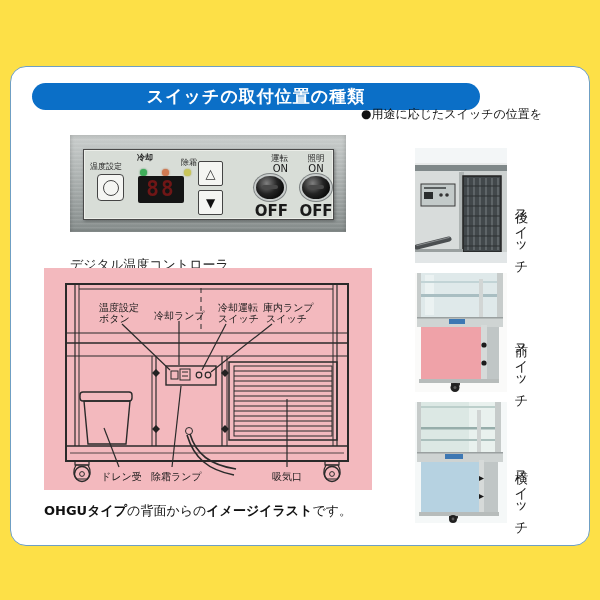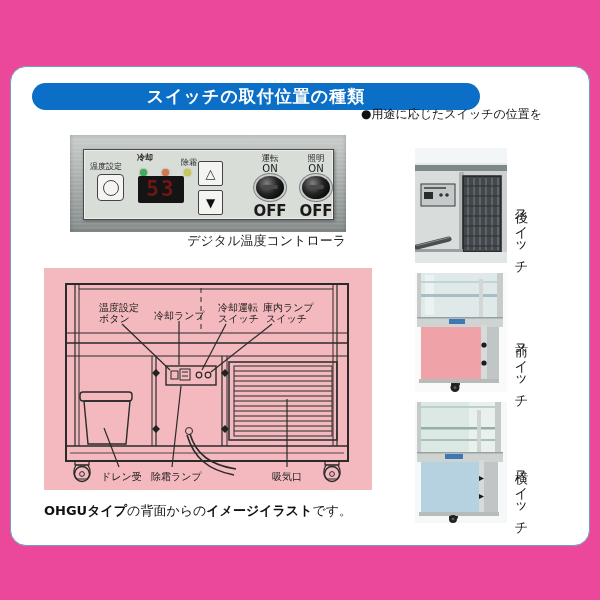--- a/index.html
+++ b/index.html
@@ -1,16 +1,16 @@
 <!DOCTYPE html>
 <html><head>
 <meta charset="utf-8">
 <style>
   html,body{margin:0;padding:0;background:#fff;}
-  .page{position:relative;width:600px;height:600px;background:#ec4899;overflow:hidden;
+  .page{position:relative;width:600px;height:600px;background:#fde047;overflow:hidden;
         font-family:"DejaVu Sans","Liberation Sans",sans-serif;color:#1a1a1a;}
 
   
   .frame{position:absolute;left:10px;top:66px;width:578px;height:478px;
          border:1.6px solid #6f9fc3;border-radius:16px;background:#fff;}
 
   
   .banner{position:absolute;left:32px;top:83px;width:448px;height:27px;border-radius:14px;
           background:#0b6fc7;display:flex;align-items:center;justify-content:center;}
   .banner span{color:#fff;font-weight:bold;font-size:17px;letter-spacing:1px;}
@@ -45,21 +45,21 @@
   .arrowbtn.dn{top:40px;font-size:12px;color:#111;}
   .swgroup{position:absolute;top:0;width:36px;height:69px;text-align:center;}
   .swgroup .nm{position:absolute;top:3px;width:100%;font-size:8.5px;color:#222;}
   .swgroup .on{position:absolute;top:13px;width:100%;font-size:10px;font-weight:normal;color:#1a1a1a;}
   .swgroup .off{position:absolute;top:52px;width:100%;font-size:15px;font-weight:bold;color:#1a1a1a;}
   .knob{position:absolute;left:4px;top:26px;width:28px;height:23px;border-radius:50%;
         background:radial-gradient(circle at 38% 32%, #808080, #242424 45%, #0a0a0a 78%);
         box-shadow:0 0 0 2px #c9cdcc,0 0 0 3px #7e8383,1px 1px 2px rgba(0,0,0,.45);}
   .knob i{position:absolute;left:6px;top:9px;width:16px;height:4px;background:#4a4a4a;border-radius:2px;}
 
-  .ctrl-caption{position:absolute;left:70px;top:232px;width:276px;text-align:right;
+  .ctrl-caption{position:absolute;left:70px;top:256px;width:276px;text-align:left;
                 font-size:13px;color:#222;}
 
   
   .pinkbox{position:absolute;left:44px;top:268px;width:328px;height:222px;background:#f3b9be;}
   .pinkbox svg{display:block;}
 
   .bottom-caption{position:absolute;left:44px;top:502px;width:328px;text-align:left;
                   font-size:13px;color:#111;}
   .bottom-caption .b{font-weight:bold;}
 
@@ -97,29 +97,29 @@
       <div class="small" style="left:6px;top:11px;">温度設定</div>
       <div class="tempbtn">
           <i></i>
         </div>
       <div class="small" style="left:53px;top:2px;font-weight:bold;">冷却</div>
       <div class="small" style="left:97px;top:7px;text-align:right;">除霜</div>
       <div class="led g"></div>
       <div class="led o"></div>
       <div class="led y"></div>
       <div class="disp">
-          <span>53</span>
+          <span>88</span>
         </div>
       <div class="arrowbtn up">
           <span>△</span>
         </div>
       <div class="arrowbtn dn">
           <span>▼</span>
         </div>
-      <div class="swgroup" style="left:168px;">
+      <div class="swgroup" style="left:168px;text-align:right;">
         <div class="nm">運転</div>
         <div class="on">ON</div>
         <div class="knob">
             <i></i>
           </div>
         <div class="off">OFF</div>
       </div>
       <div class="swgroup" style="left:214px;">
         <div class="nm">照明</div>
         <div class="on">ON</div>

